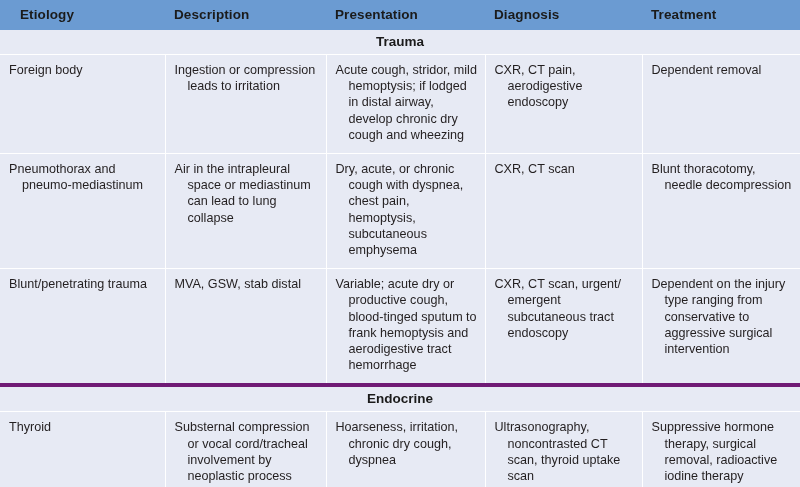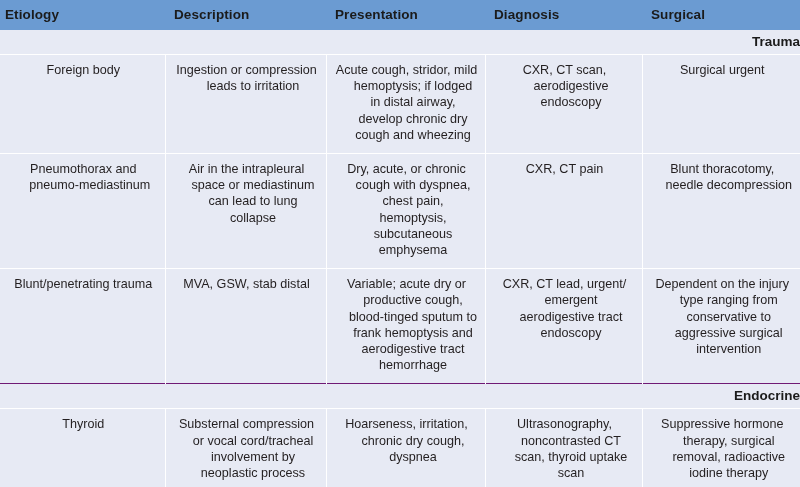--- a/index.html
+++ b/index.html
@@ -42,36 +42,36 @@
     background: #6b9bd2;
     color: #1b1b1b;
     font-weight: bold;
     font-size: 13.5px;
     text-align: left;
     padding: 7px 6px 8px 9px;
     vertical-align: middle;
     border: none;
     letter-spacing: 0.1px;
   }
-  thead tr.header-row th.first-col { padding-left: 5px; }
+  thead tr.header-row th.first-col { padding-left: 20px; }
 
   
   tr.section-row td {
     background: #e7eaf4;
-    text-align: right;
+    text-align: center;
     font-weight: bold;
     font-size: 13.5px;
     color: #1b1b1b;
     padding: 4px 0 5px 0;
     border-bottom: 1px solid #ffffff;
     border-top: none;
     margin-left: 36px;
   }
   tr.section-row.with-top td {
-    border-top: 1px solid #701a75;
+    border-top: 4px solid #701a75;
   }
 
   
   tbody tr.data-row td {
     background: #e7eaf4;
     vertical-align: top;
     font-size: 12.6px;
     line-height: 16.2px;
     color: #231f20;
     padding: 7px 7px 10px 9px;
@@ -84,21 +84,20 @@
   tbody tr.data-row td.last-col {
     border-right: none;
   }
   tbody tr.data-row.no-bottom td {
     border-bottom: none;
   }
 
   .cell-text {
     display: block;
     white-space: pre-line;
-    text-align: center;
   }
 </style>
 </head>
 <body>
 
 <div class="table-wrap">
   <table class="med-table">
     <colgroup>
       <col class="c-etiology">
       <col class="c-description">
@@ -106,78 +105,78 @@
       <col class="c-diagnosis">
       <col class="c-treatment">
     </colgroup>
 
     <thead>
       <tr class="header-row">
         <th class="first-col">Etiology</th>
         <th>Description</th>
         <th>Presentation</th>
         <th>Diagnosis</th>
-        <th>Surgical</th>
+        <th>Treatment</th>
       </tr>
     </thead>
 
     <tbody>
 
       <tr class="section-row">
         <td colspan="5">Trauma</td>
       </tr>
 
       <tr class="data-row">
         <td>
             <span class="cell-text">Foreign body</span>
           </td>
         <td>
             <span class="cell-text">Ingestion or compression leads to irritation</span>
           </td>
         <td>
             <span class="cell-text">Acute cough, stridor, mild hemoptysis; if lodged in distal airway, develop chronic dry cough and wheezing</span>
           </td>
         <td>
-            <span class="cell-text">CXR, CT scan, aerodigestive endoscopy</span>
-          </td>
-        <td class="last-col">
-            <span class="cell-text">Surgical urgent</span>
+            <span class="cell-text">CXR, CT pain, aerodigestive endoscopy</span>
+          </td>
+        <td class="last-col">
+            <span class="cell-text">Dependent removal</span>
           </td>
       </tr>
 
       <tr class="data-row">
         <td>
             <span class="cell-text">Pneumothorax and pneumo-mediastinum</span>
           </td>
         <td>
             <span class="cell-text">Air in the intrapleural space or mediastinum can lead to lung collapse</span>
           </td>
         <td>
             <span class="cell-text">Dry, acute, or chronic cough with dyspnea, chest pain, hemoptysis, subcutaneous emphysema</span>
           </td>
         <td>
-            <span class="cell-text">CXR, CT pain</span>
+            <span class="cell-text">CXR, CT scan</span>
           </td>
         <td class="last-col">
             <span class="cell-text">Blunt thoracotomy, needle decompression</span>
           </td>
       </tr>
 
       <tr class="data-row no-bottom">
         <td>
             <span class="cell-text">Blunt/penetrating trauma</span>
           </td>
         <td>
             <span class="cell-text">MVA, GSW, stab distal</span>
           </td>
         <td>
             <span class="cell-text">Variable; acute dry or productive cough, blood-tinged sputum to frank hemoptysis and aerodigestive tract hemorrhage</span>
           </td>
         <td>
-            <span class="cell-text">CXR, CT lead, urgent/ emergent aerodigestive tract endoscopy</span>
+            <span class="cell-text">CXR, CT scan, urgent/ emergent subcutaneous tract endoscopy</span>
           </td>
         <td class="last-col">
             <span class="cell-text">Dependent on the injury type ranging from conservative to aggressive surgical intervention</span>
           </td>
       </tr>
 
       <tr class="section-row with-top">
         <td colspan="5">Endocrine</td>
       </tr>
 

